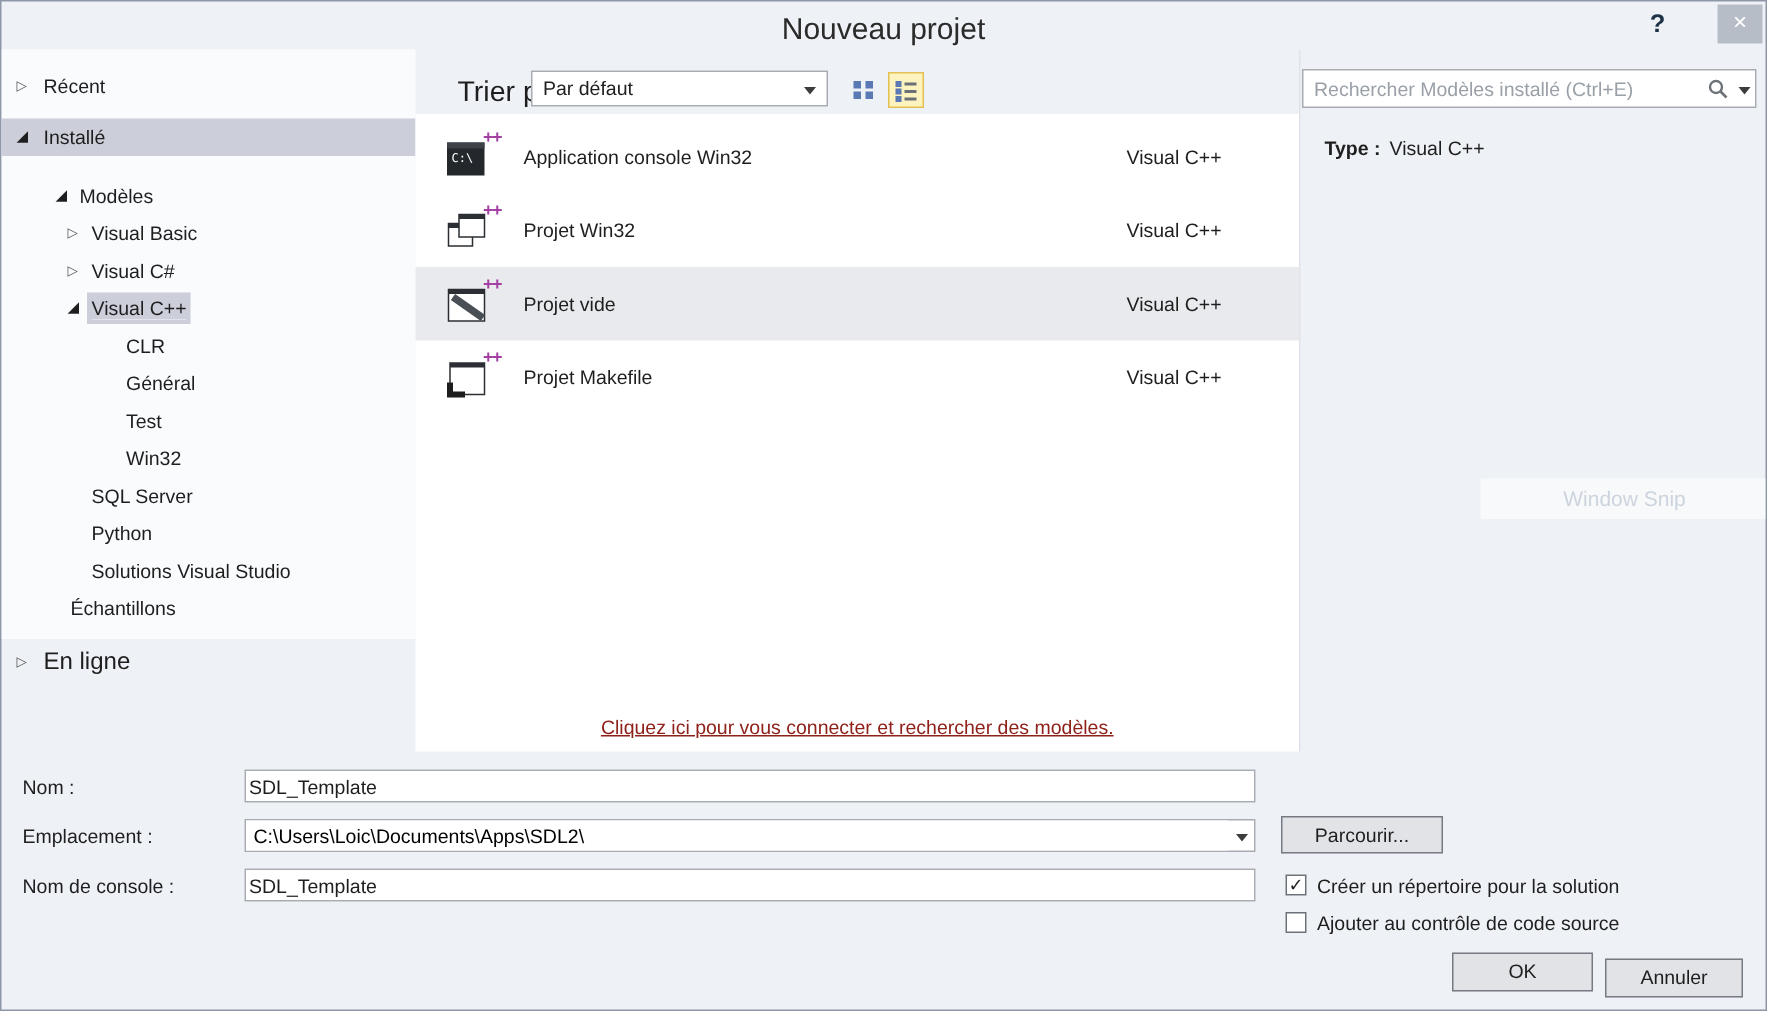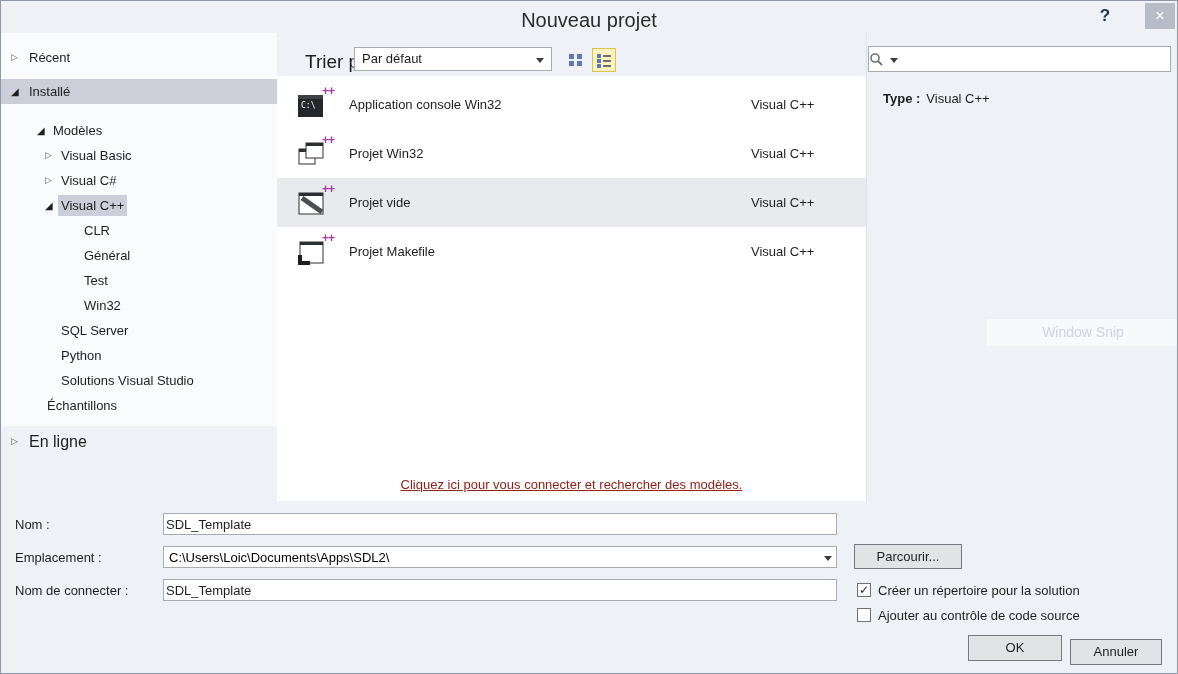--- a/index.html
+++ b/index.html
@@ -248,20 +248,21 @@
       </div>
     </div>
 
     <div class="connect">
       <span>Cliquez ici pour vous connecter et rechercher des modèles.</span>
     </div>
   </div>
 
   <div class="rightpanel">
     <div class="searchbox">
+      <input type="text" placeholder="Rechercher Modèles installé (Ctrl+E)" style="">
       <span class="mag">
         <svg width="14" height="14">
             <circle cx="6" cy="6" r="4" fill="none" stroke="#6d7278" stroke-width="1.6"></circle>
             <line x1="9" y1="9" x2="13" y2="13" stroke="#6d7278" stroke-width="1.8"></line>
           </svg>
       </span>
       <span class="sdd">
           <span class="tri"></span>
         </span>
     </div>
@@ -276,21 +277,21 @@
 
   <div class="flabel" style="top:549px">Emplacement :</div>
   <div class="combo">
     <input type="text" value="C:\Users\Loic\Documents\Apps\SDL2\" style="">
     <span class="az">
         <span class="tri"></span>
       </span>
   </div>
   <div class="btn browse">Parcourir...</div>
 
-  <div class="flabel" style="top:582px">Nom de connecter :</div>
+  <div class="flabel" style="top:582px">Nom de console :</div>
   <input class="ftext" style="top: 578px;" type="text" value="SDL_Template">
 
   <div class="checkrow" style="top:581px">
     <span class="cb">
         <span>✓</span>
       </span>
     <span>Créer un répertoire pour la solution</span>
   </div>
   <div class="checkrow" style="top:606px">
     <span class="cb"></span>

